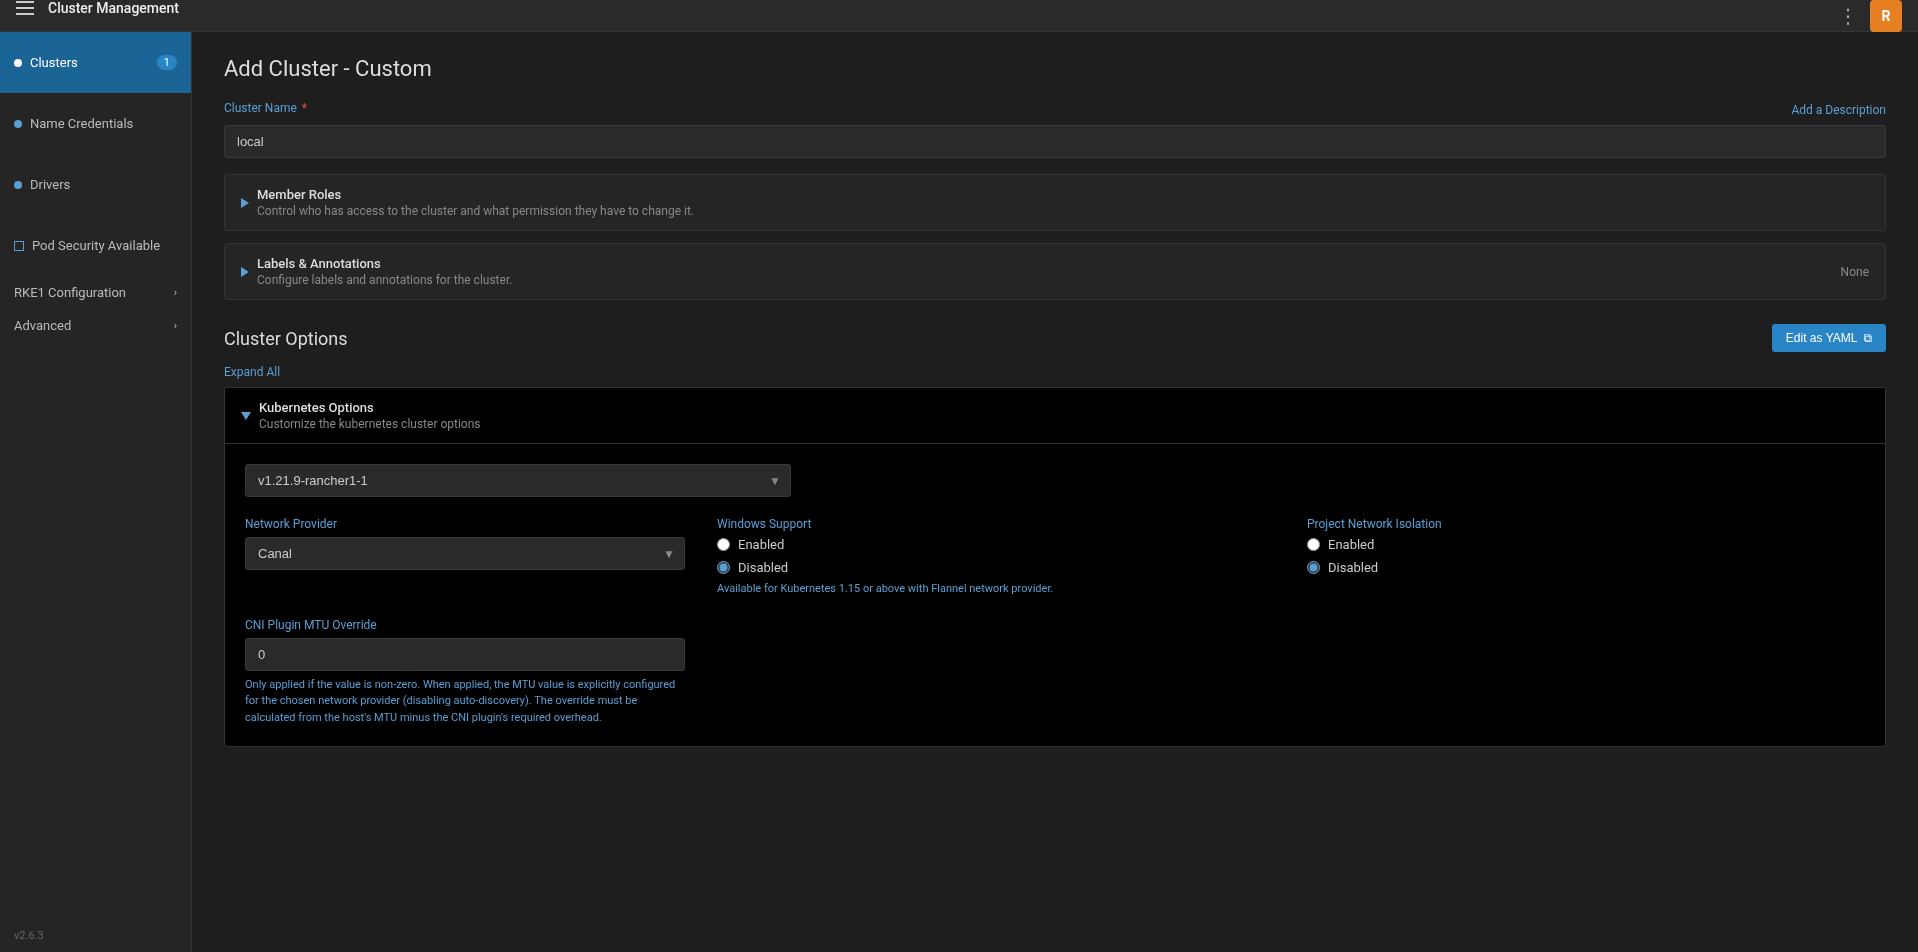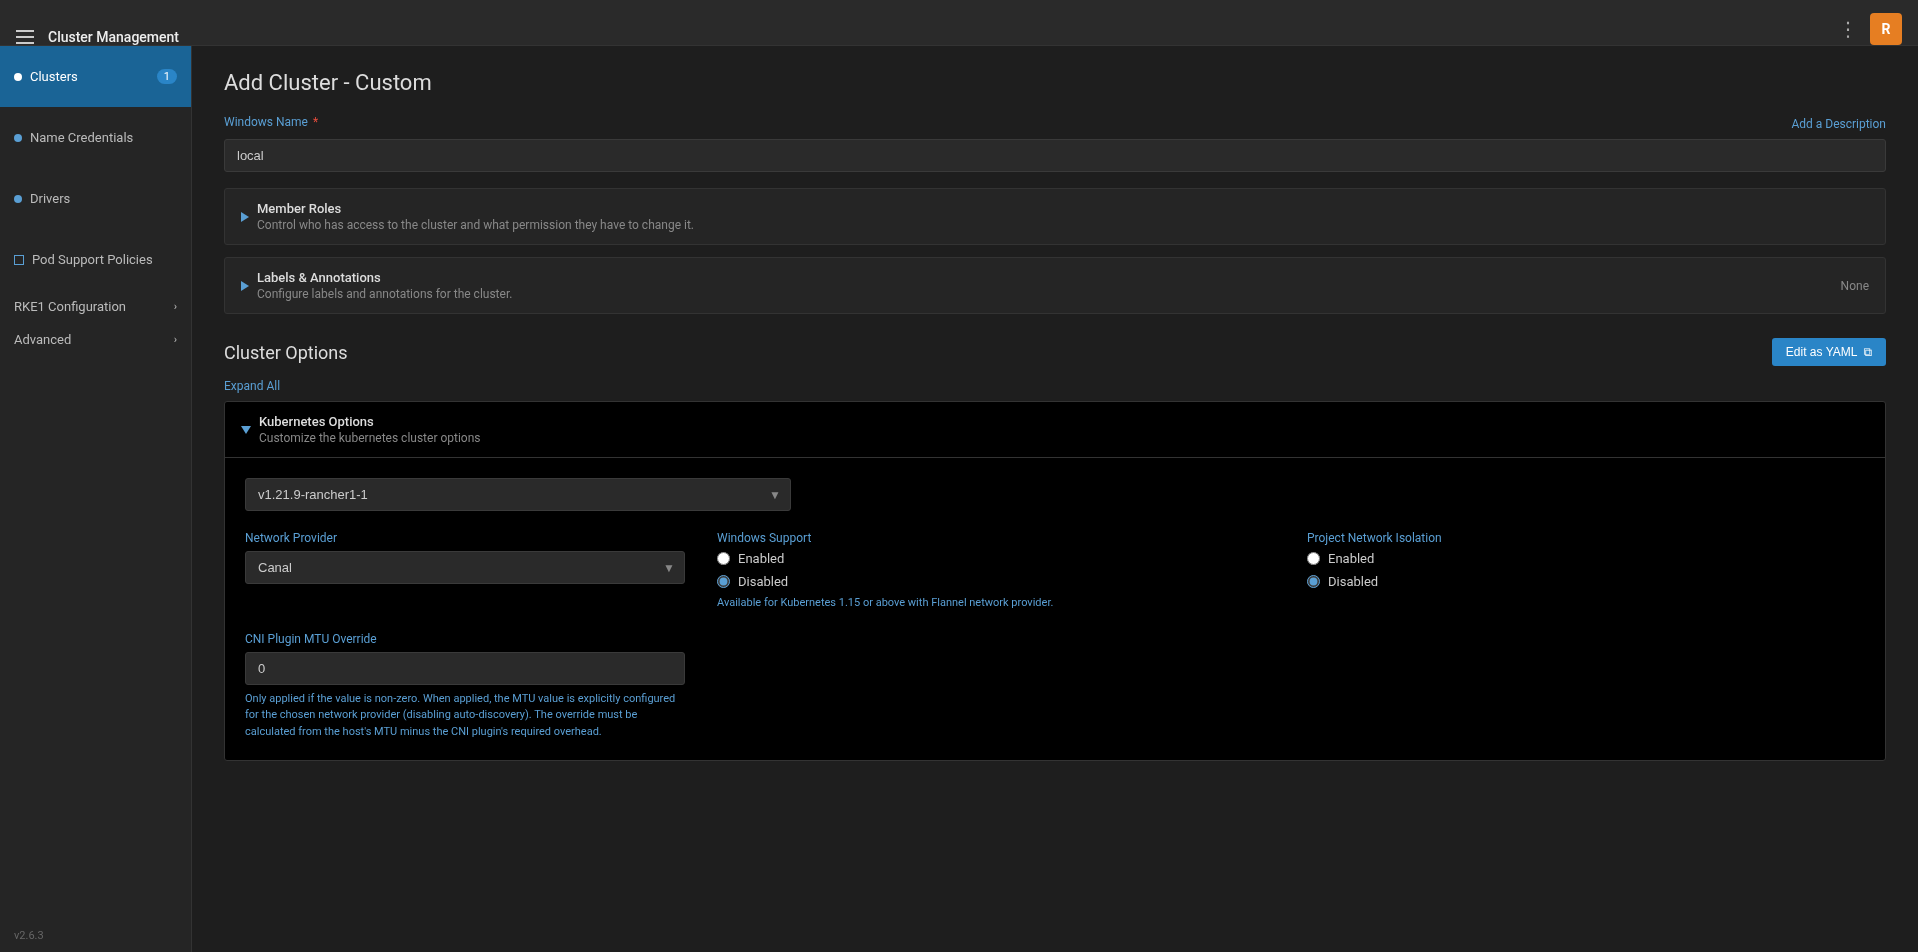--- a/index.html
+++ b/index.html
@@ -10,23 +10,23 @@
       font-size: 13px;
       height: 952px;
       overflow: hidden;
       display: flex;
       flex-direction: column;
     }
 
     
     .top-nav {
       background: #2a2a2a;
-      height: 46px;
-      display: flex;
-      align-items: flex-end;
+      height: 32px;
+      display: flex;
+      align-items: flex-start;
       padding: 0 16px;
       justify-content: space-between;
       flex-shrink: 0;
       border-bottom: 1px solid #333;
     }
     .top-nav-left {
       display: flex;
       align-items: center;
       gap: 14px;
     }
@@ -405,21 +405,21 @@
       <span>Name Credentials</span>
     </div>
 
     <div class="sidebar-item">
       <div class="sidebar-dot"></div>
       <span>Drivers</span>
     </div>
 
     <div class="sidebar-item">
       <div class="sidebar-square"></div>
-      <span>Pod Support Policies</span>
+      <span>Pod Security Available</span>
     </div>
 
     <div class="sidebar-group">
       <span>RKE1 Configuration</span>
       <span class="chevron-right">›</span>
     </div>
 
     <div class="sidebar-group">
       <span>Advanced</span>
       <span class="chevron-right">›</span>
@@ -428,21 +428,21 @@
     <div class="sidebar-version">v2.6.3</div>
   </div>
 
   <div class="main-content">
 
     <h1 class="page-title">Add Cluster - Custom</h1>
 
     
     <div class="cluster-name-row">
       <div class="field-label">
-        <span>Windows Name</span>
+        <span>Cluster Name</span>
         <span class="required">*</span>
       </div>
       <div class="add-description-link">Add a Description</div>
     </div>
     <input class="text-input" type="text" style="margin-bottom: 16px;" value="local">
 
     
     <div class="section-panel">
       <div class="section-header">
         <div class="triangle-right"></div>

